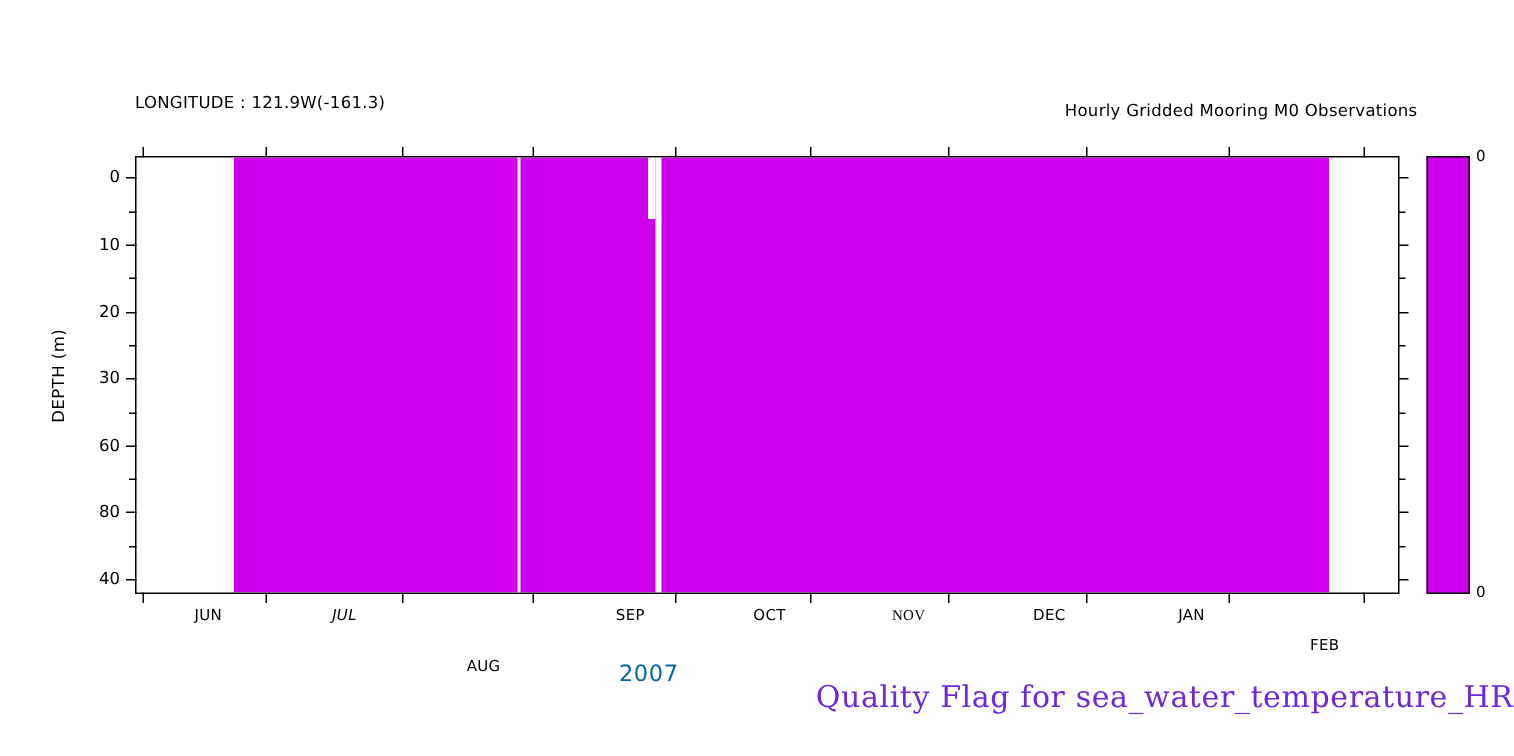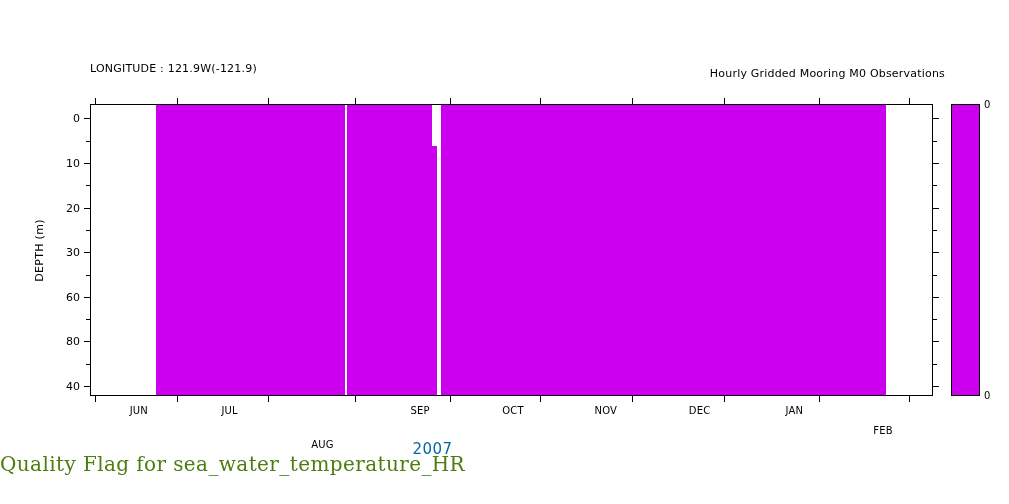--- a/index.html
+++ b/index.html
@@ -175,32 +175,32 @@
     color: #000000;
     white-space: nowrap;
   }
   .cb-label.top { top: -5px; }
   .cb-label.bot { bottom: -5px; }
   #bottom-title {
     position: absolute;
     left: 0;
     top: 452px;
     width: 1009px;
-    text-align: left;
+    text-align: right;
     font-family: "DejaVu Serif", serif;
     font-size: 20px;
-    color: #4d7c0f;
+    color: #6d28d9;
     letter-spacing: 0.4px;
   }
 </style>
 </head>
 <body>
 
 <div class="meta">
-  <div>LONGITUDE : 121.9W(-121.9)</div>
+  <div>LONGITUDE : 121.9W(-161.3)</div>
   <div>LATITUDE : 36.8N</div>
 </div>
 
 <div class="plot-title">Hourly Gridded Mooring M0 Observations</div>
 
 <div id="ylabel-axis">
   <span>DEPTH (m)</span>
 </div>
 
 <div id="plot-frame">
@@ -260,25 +260,25 @@
       <div class="xtick-top" style="left: 53.3808%;"></div>
       <div class="xtick" style="left: 64.2942%;"></div>
       <div class="xtick-top" style="left: 64.2942%;"></div>
       <div class="xtick" style="left: 75.3262%;"></div>
       <div class="xtick-top" style="left: 75.3262%;"></div>
       <div class="xtick" style="left: 86.5955%;"></div>
       <div class="xtick-top" style="left: 86.5955%;"></div>
       <div class="xtick" style="left: 97.2716%;"></div>
       <div class="xtick-top" style="left: 97.2716%;"></div>
       <div class="xlabel-val" style="left: 5.69395%;">JUN</div>
-      <div class="xlabel-val" style="left: 16.4887%;">JUL</div>
+      <div class="xlabel-val" style="left: 16.4887%; font-style: italic;">JUL</div>
       <div class="xlabel-val" style="left: 27.5208%; margin-top: 44px;">AUG</div>
       <div class="xlabel-val" style="left: 39.1459%;">SEP</div>
       <div class="xlabel-val" style="left: 50.1779%;">OCT</div>
-      <div class="xlabel-val" style="left: 61.21%;">NOV</div>
+      <div class="xlabel-val" style="left: 61.21%; font-family: Liberation Serif, serif;">NOV</div>
       <div class="xlabel-val" style="left: 72.3606%;">DEC</div>
       <div class="xlabel-val" style="left: 83.6299%;">JAN</div>
       <div class="xlabel-val" style="left: 94.1874%; margin-top: 30px;">FEB</div>
     </div>
 </div>
 
 <div id="xaxis-year">
   <span>2007</span>
 </div>
 

